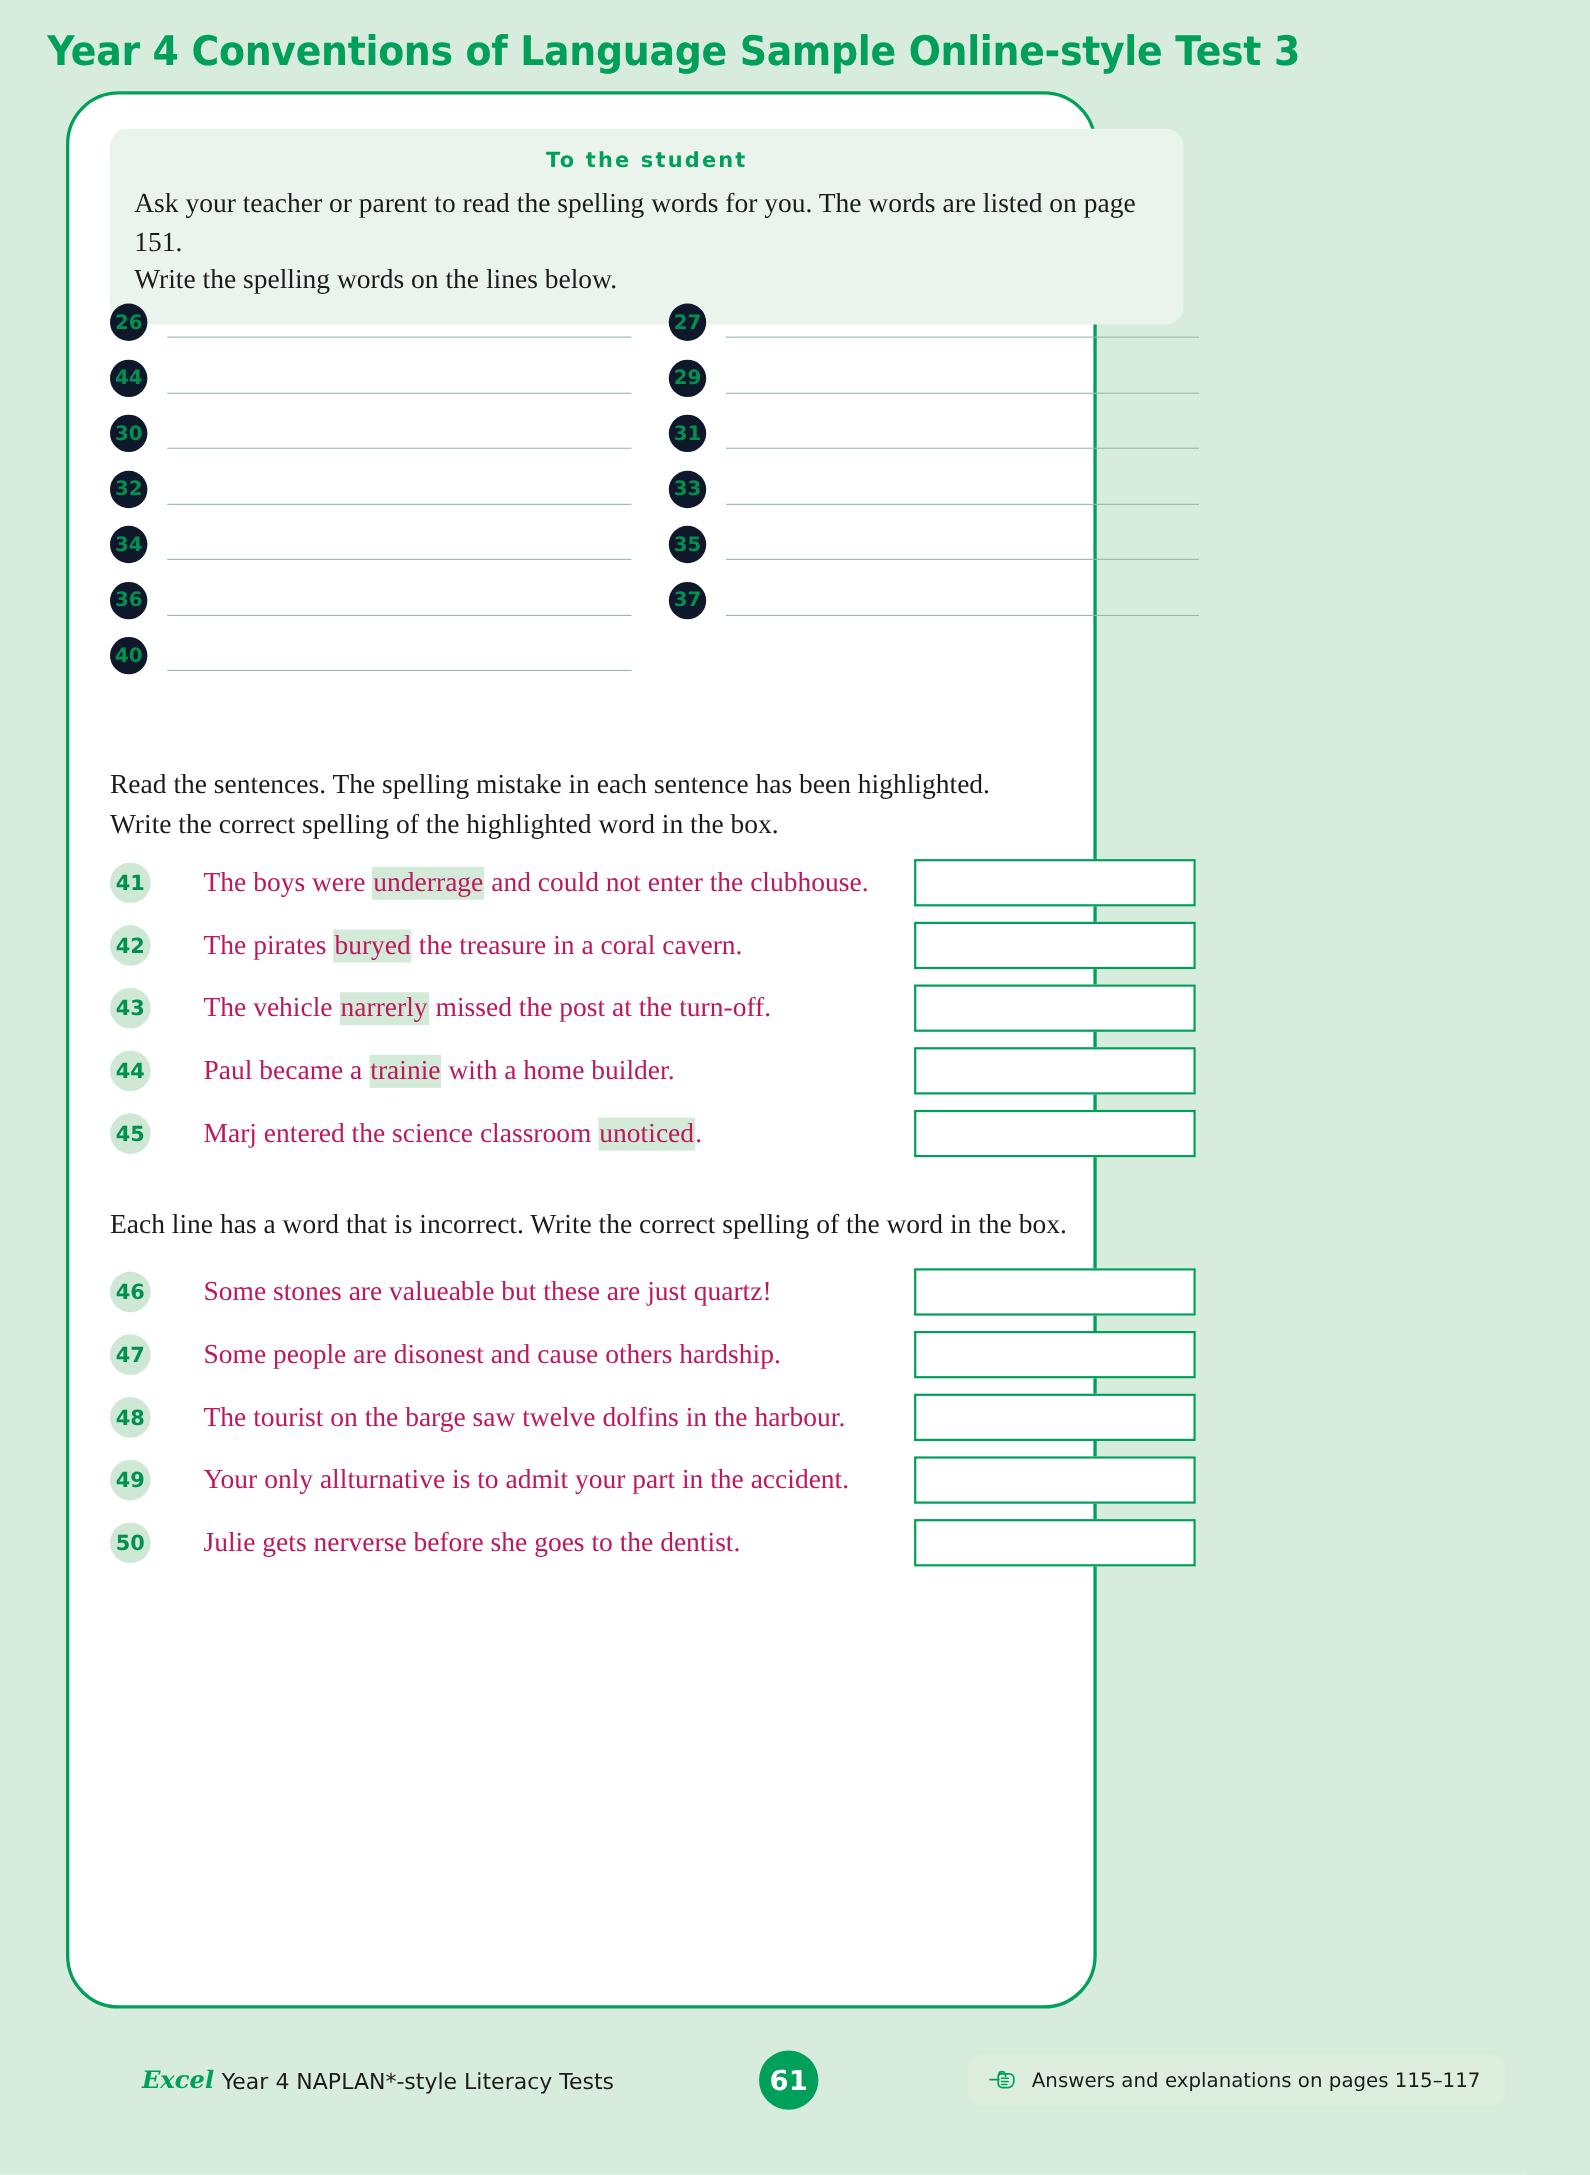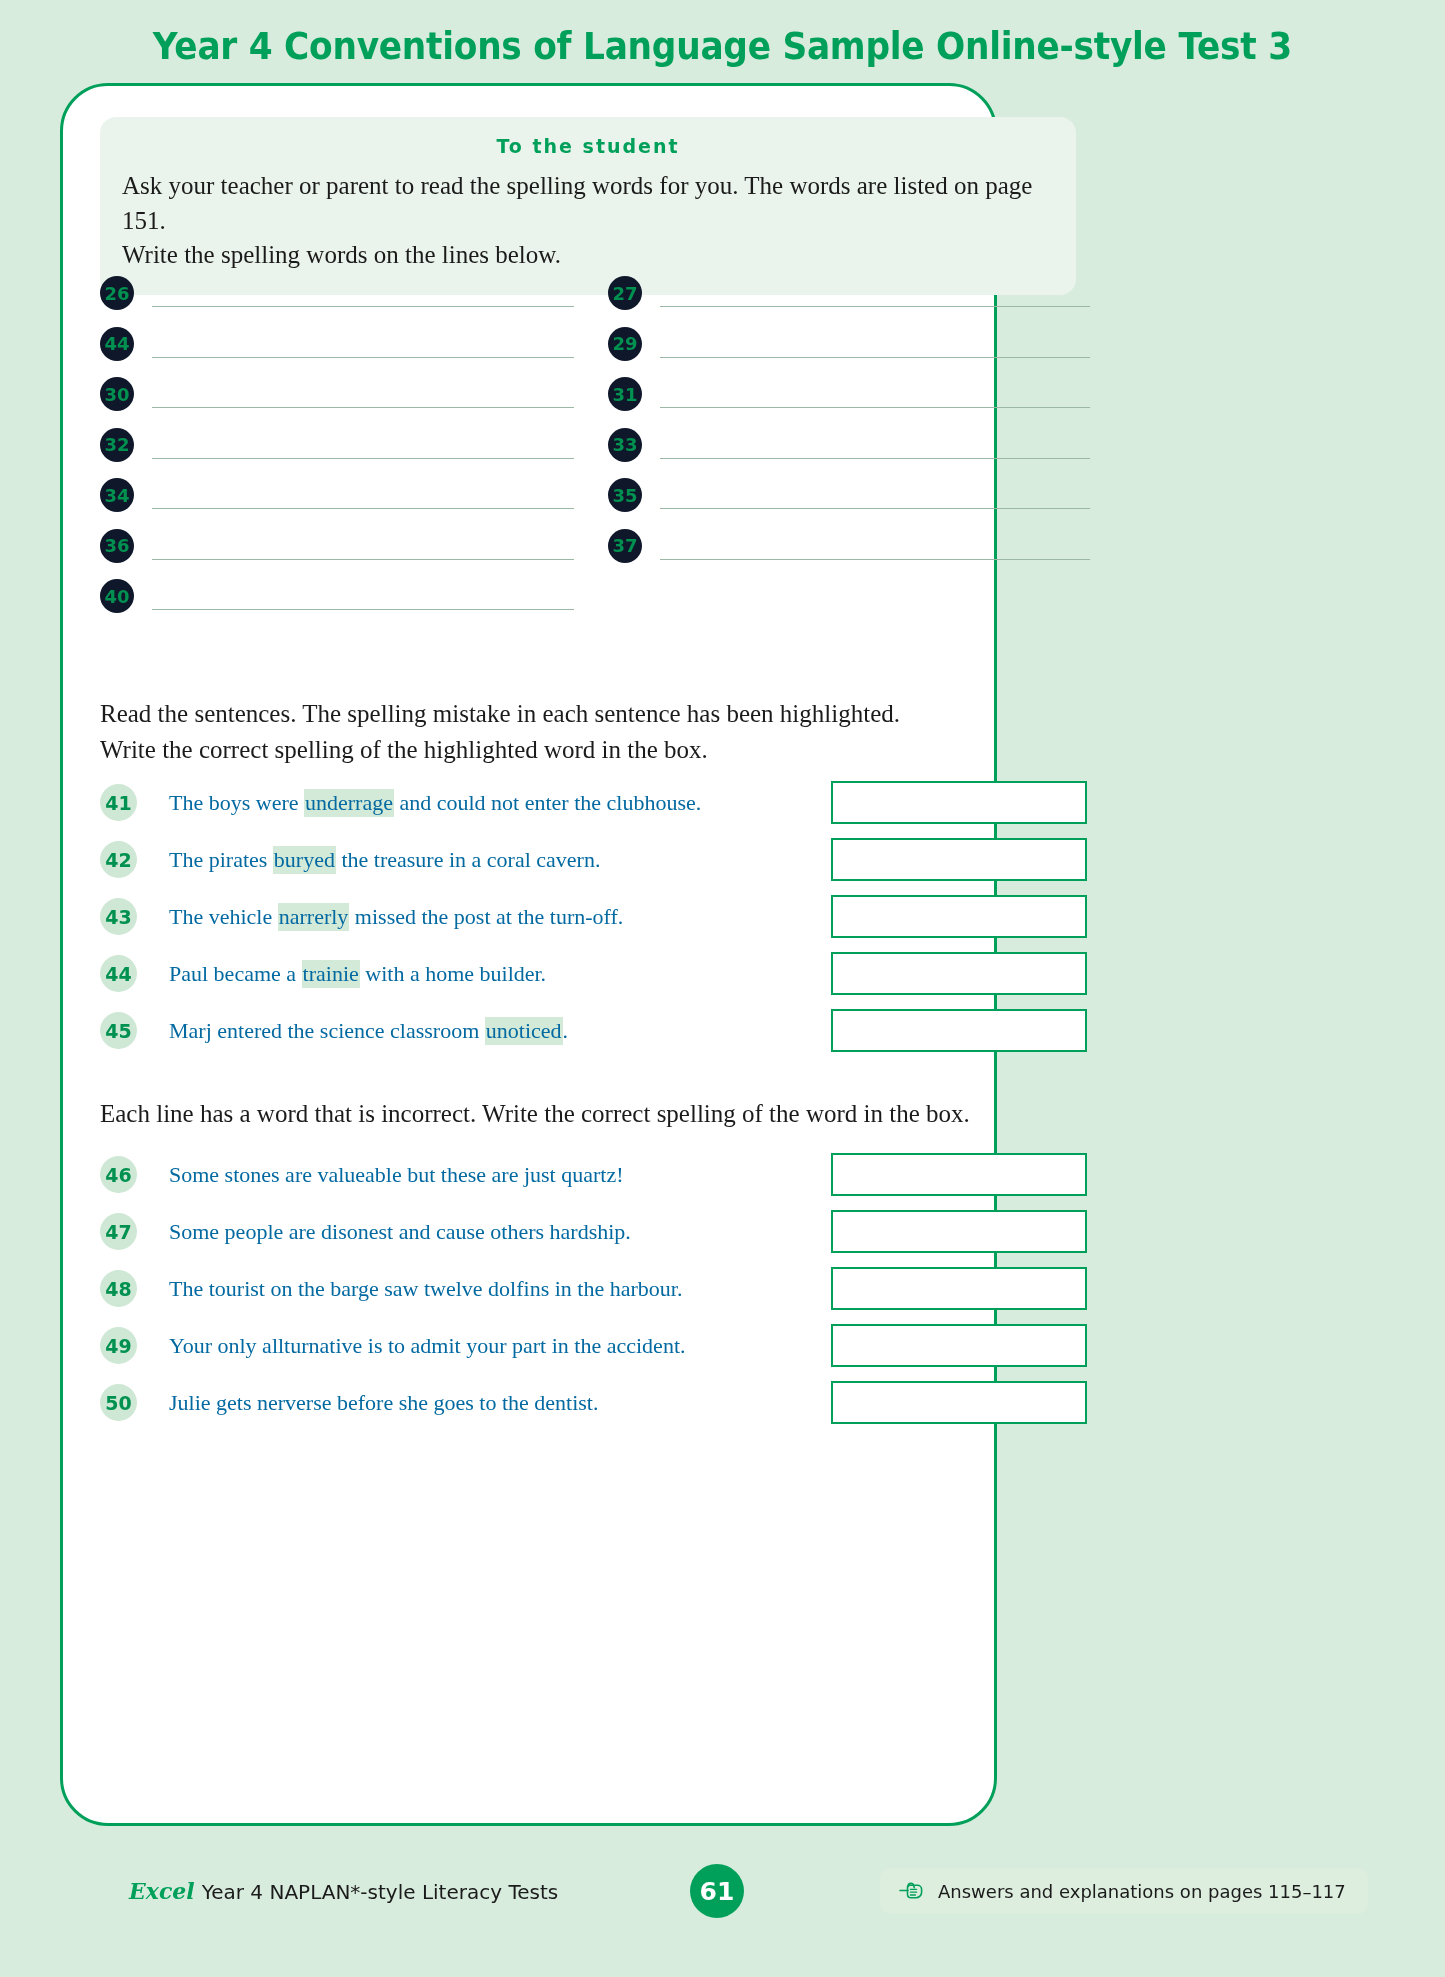--- a/index.html
+++ b/index.html
@@ -18,21 +18,21 @@
     width: 1445px;
     height: 1977px;
     box-sizing: border-box;
   }
 
   
   .title-bar {
     height: 88px;
     display: flex;
     align-items: center;
-    justify-content: center;
+    justify-content: flex-start;
     padding-top: 4px;
     box-sizing: border-box;
   }
   .title-text {
     font-family: "DejaVu Sans", sans-serif;
     font-weight: bold;
     font-size: 37px;
     color: #00a05a;
     letter-spacing: -0.3px;
     transform: scaleX(0.93);
@@ -154,23 +154,23 @@
     color: #009150;
     font-family: "DejaVu Sans", sans-serif;
     font-weight: bold;
     font-size: 19px;
     display: flex;
     align-items: center;
     justify-content: center;
     flex: none;
   }
   .q-text {
-    font-size: 22px;
-    color: #0369a1;
-    margin-left: 32px;
+    font-size: 25px;
+    color: #be185d;
+    margin-left: 48px;
     flex: 1;
     white-space: nowrap;
   }
   .hl { background: #d4ead8; padding: 1px 1px 2px 1px; }
   .answer-box {
     width: 256px;
     height: 43px;
     border: 2.5px solid #00a05a;
     flex: none;
     margin-right: 13px;

